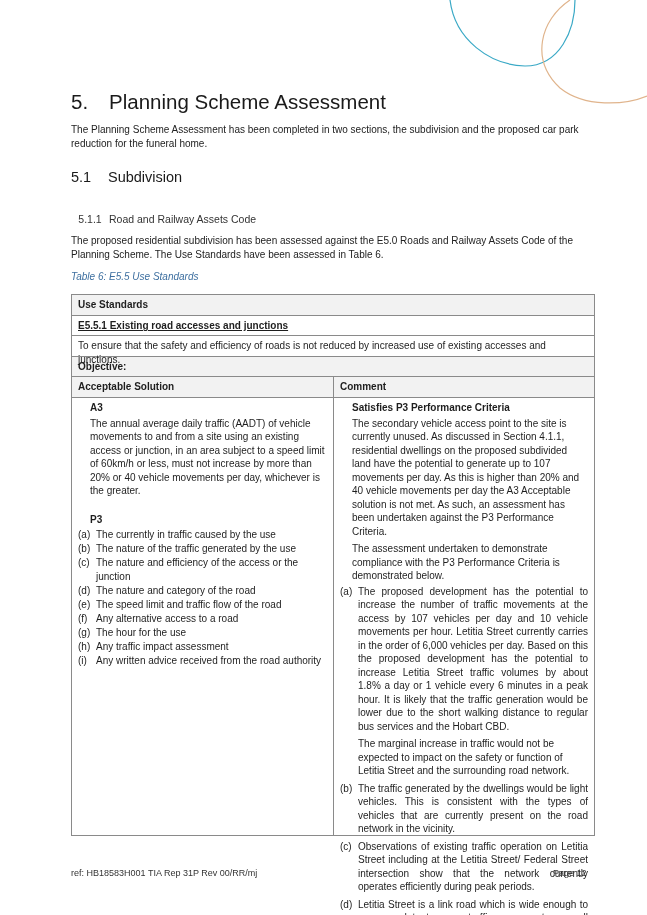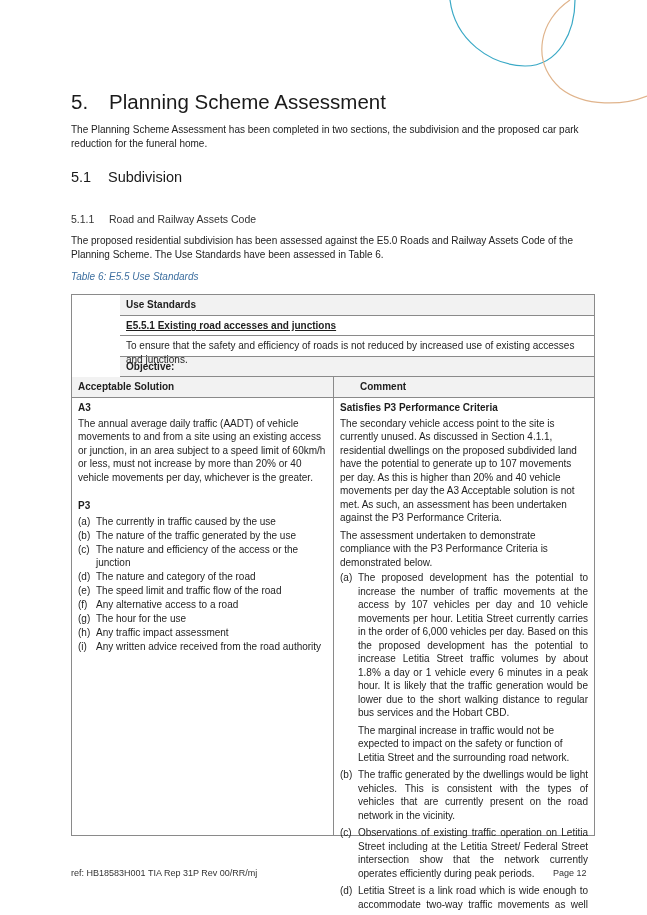--- a/index.html
+++ b/index.html
@@ -9,42 +9,42 @@
     }
     .deco { position: absolute; left: 0; top: 0; width: 647px; height: 120px; pointer-events: none; }
     .h1 {
       position: absolute; left: 71px; top: 90px; font-size: 20.5px; color: #1a1a1a; margin: 0; font-weight: normal;
     }
     .h1 .num { display: inline-block; width: 38px; }
     .p { position: absolute; left: 71px; font-size: 10px; line-height: 14px; color: #222; margin: 0; width: 520px; }
     .h2 { position: absolute; left: 71px; top: 169px; font-size: 14.5px; color: #1a1a1a; margin: 0; font-weight: normal; }
     .h2 .num { display: inline-block; width: 37px; }
     .h3 { position: absolute; left: 71px; top: 213px; font-size: 10.5px; color: #333; margin: 0; font-weight: normal; }
-    .h3 .num { display: inline-block; width: 38px; }
+    .h3 .num { display: inline-block; width: 38px; text-align: center; }
     .caption { position: absolute; left: 71px; top: 271px; font-size: 10px; font-style: italic; color: #3c6e9f; margin: 0; text-align: right; }
 
     .tbl {
       position: absolute; left: 71px; top: 294px; width: 524px; height: 542px;
       border: 1px solid #8a8a8a; box-sizing: border-box; font-size: 10px; line-height: 13.5px;
     }
-    .row { border-bottom: 1px solid #8a8a8a; padding: 3px 6px 3px 6px; box-sizing: border-box; margin-left: 48px; }
+    .row { border-bottom: 1px solid #8a8a8a; padding: 3px 6px 3px 6px; box-sizing: border-box; }
     .grey { background: #f2f2f2; }
     .bold { font-weight: bold; }
     .u { text-decoration: underline; }
     .r1 { height: 21px; }
     .r2 { height: 20px; }
     .r3 { height: 20px; }
     .r4 { height: 21px; }
     .cols { display: flex; }
     .colL { width: 262px; border-right: 1px solid #8a8a8a; box-sizing: border-box; padding: 3px 6px; }
     .colR { flex: 1; box-sizing: border-box; padding: 3px 6px; }
     .hdr .colL, .hdr .colR { height: 20px; padding-top: 3px; }
-    .hdr { border-bottom: 1px solid #8a8a8a; gap: 20px; }
+    .hdr { border-bottom: 1px solid #8a8a8a; }
     .body .colL, .body .colR { height: 437px; }
-    .blk { margin: 0 0 2px 0; }
+    .blk { margin: 0 0 2px 12px; }
     .gap { height: 13px; }
     ol.alpha { list-style: none; margin: 0; padding: 0; }
     ol.alpha li { display: flex; margin: 0 0 0.5px 0; }
     ol.alpha li .lbl { width: 18px; flex: none; }
     ol.alpha li .txt { flex: 1; }
     .just { text-align: justify; }
     .footer { position: absolute; top: 868px; font-size: 9px; color: #333; margin: 0; }
   </style>
 </head>
 <body>

